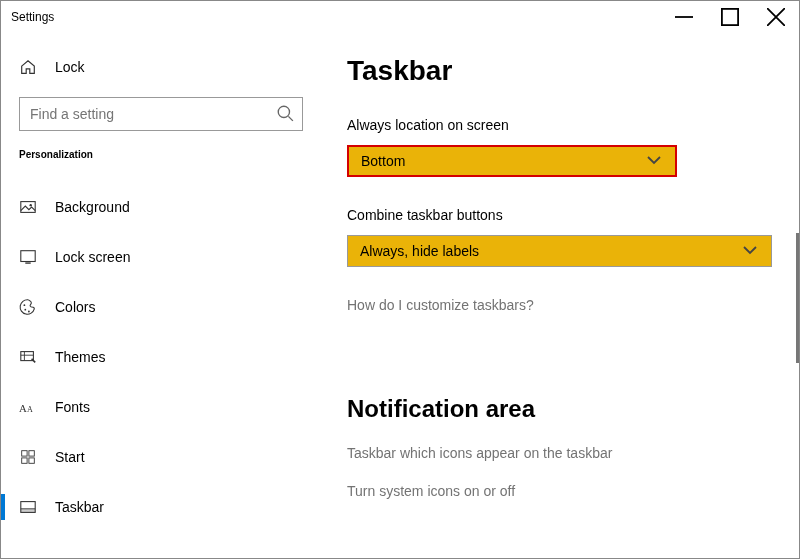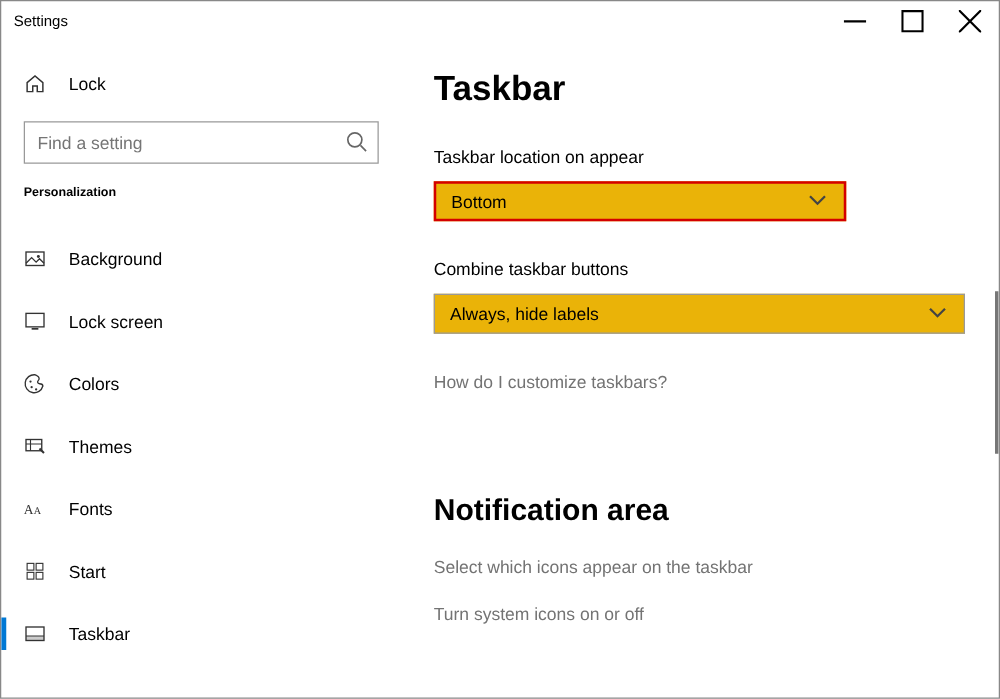--- a/index.html
+++ b/index.html
@@ -248,21 +248,21 @@
               </svg>
           </span>
           <span>Taskbar</span>
         </div>
       </div>
     </div>
 
     <div class="content">
       <h1>Taskbar</h1>
 
-      <div class="field-label">Taskbar location on appear</div>
+      <div class="field-label">Always location on screen</div>
       <div class="select highlight">
         <span>Bottom</span>
         <span class="chev">
           <svg width="12" height="12" viewBox="0 0 12 12">
               <path d="M2 4 L6 8 L10 4" fill="none" stroke="#444" stroke-width="1.2"></path>
             </svg>
         </span>
       </div>
 
       <div class="gap-30"></div>
@@ -277,21 +277,21 @@
         </span>
       </div>
 
       <div class="gap-30"></div>
 
       <a class="link">How do I customize taskbars?</a>
 
       <div class="gap-22"></div>
 
       <div class="h2">Notification area</div>
-      <a class="link">Select which icons appear on the taskbar</a>
+      <a class="link">Taskbar which icons appear on the taskbar</a>
       <a class="link">Turn system icons on or off</a>
 
       <div class="gap-22"></div>
 
       <div class="scrollbar"></div>
     </div>
   </div>
 </div>
 
 </body></html>

